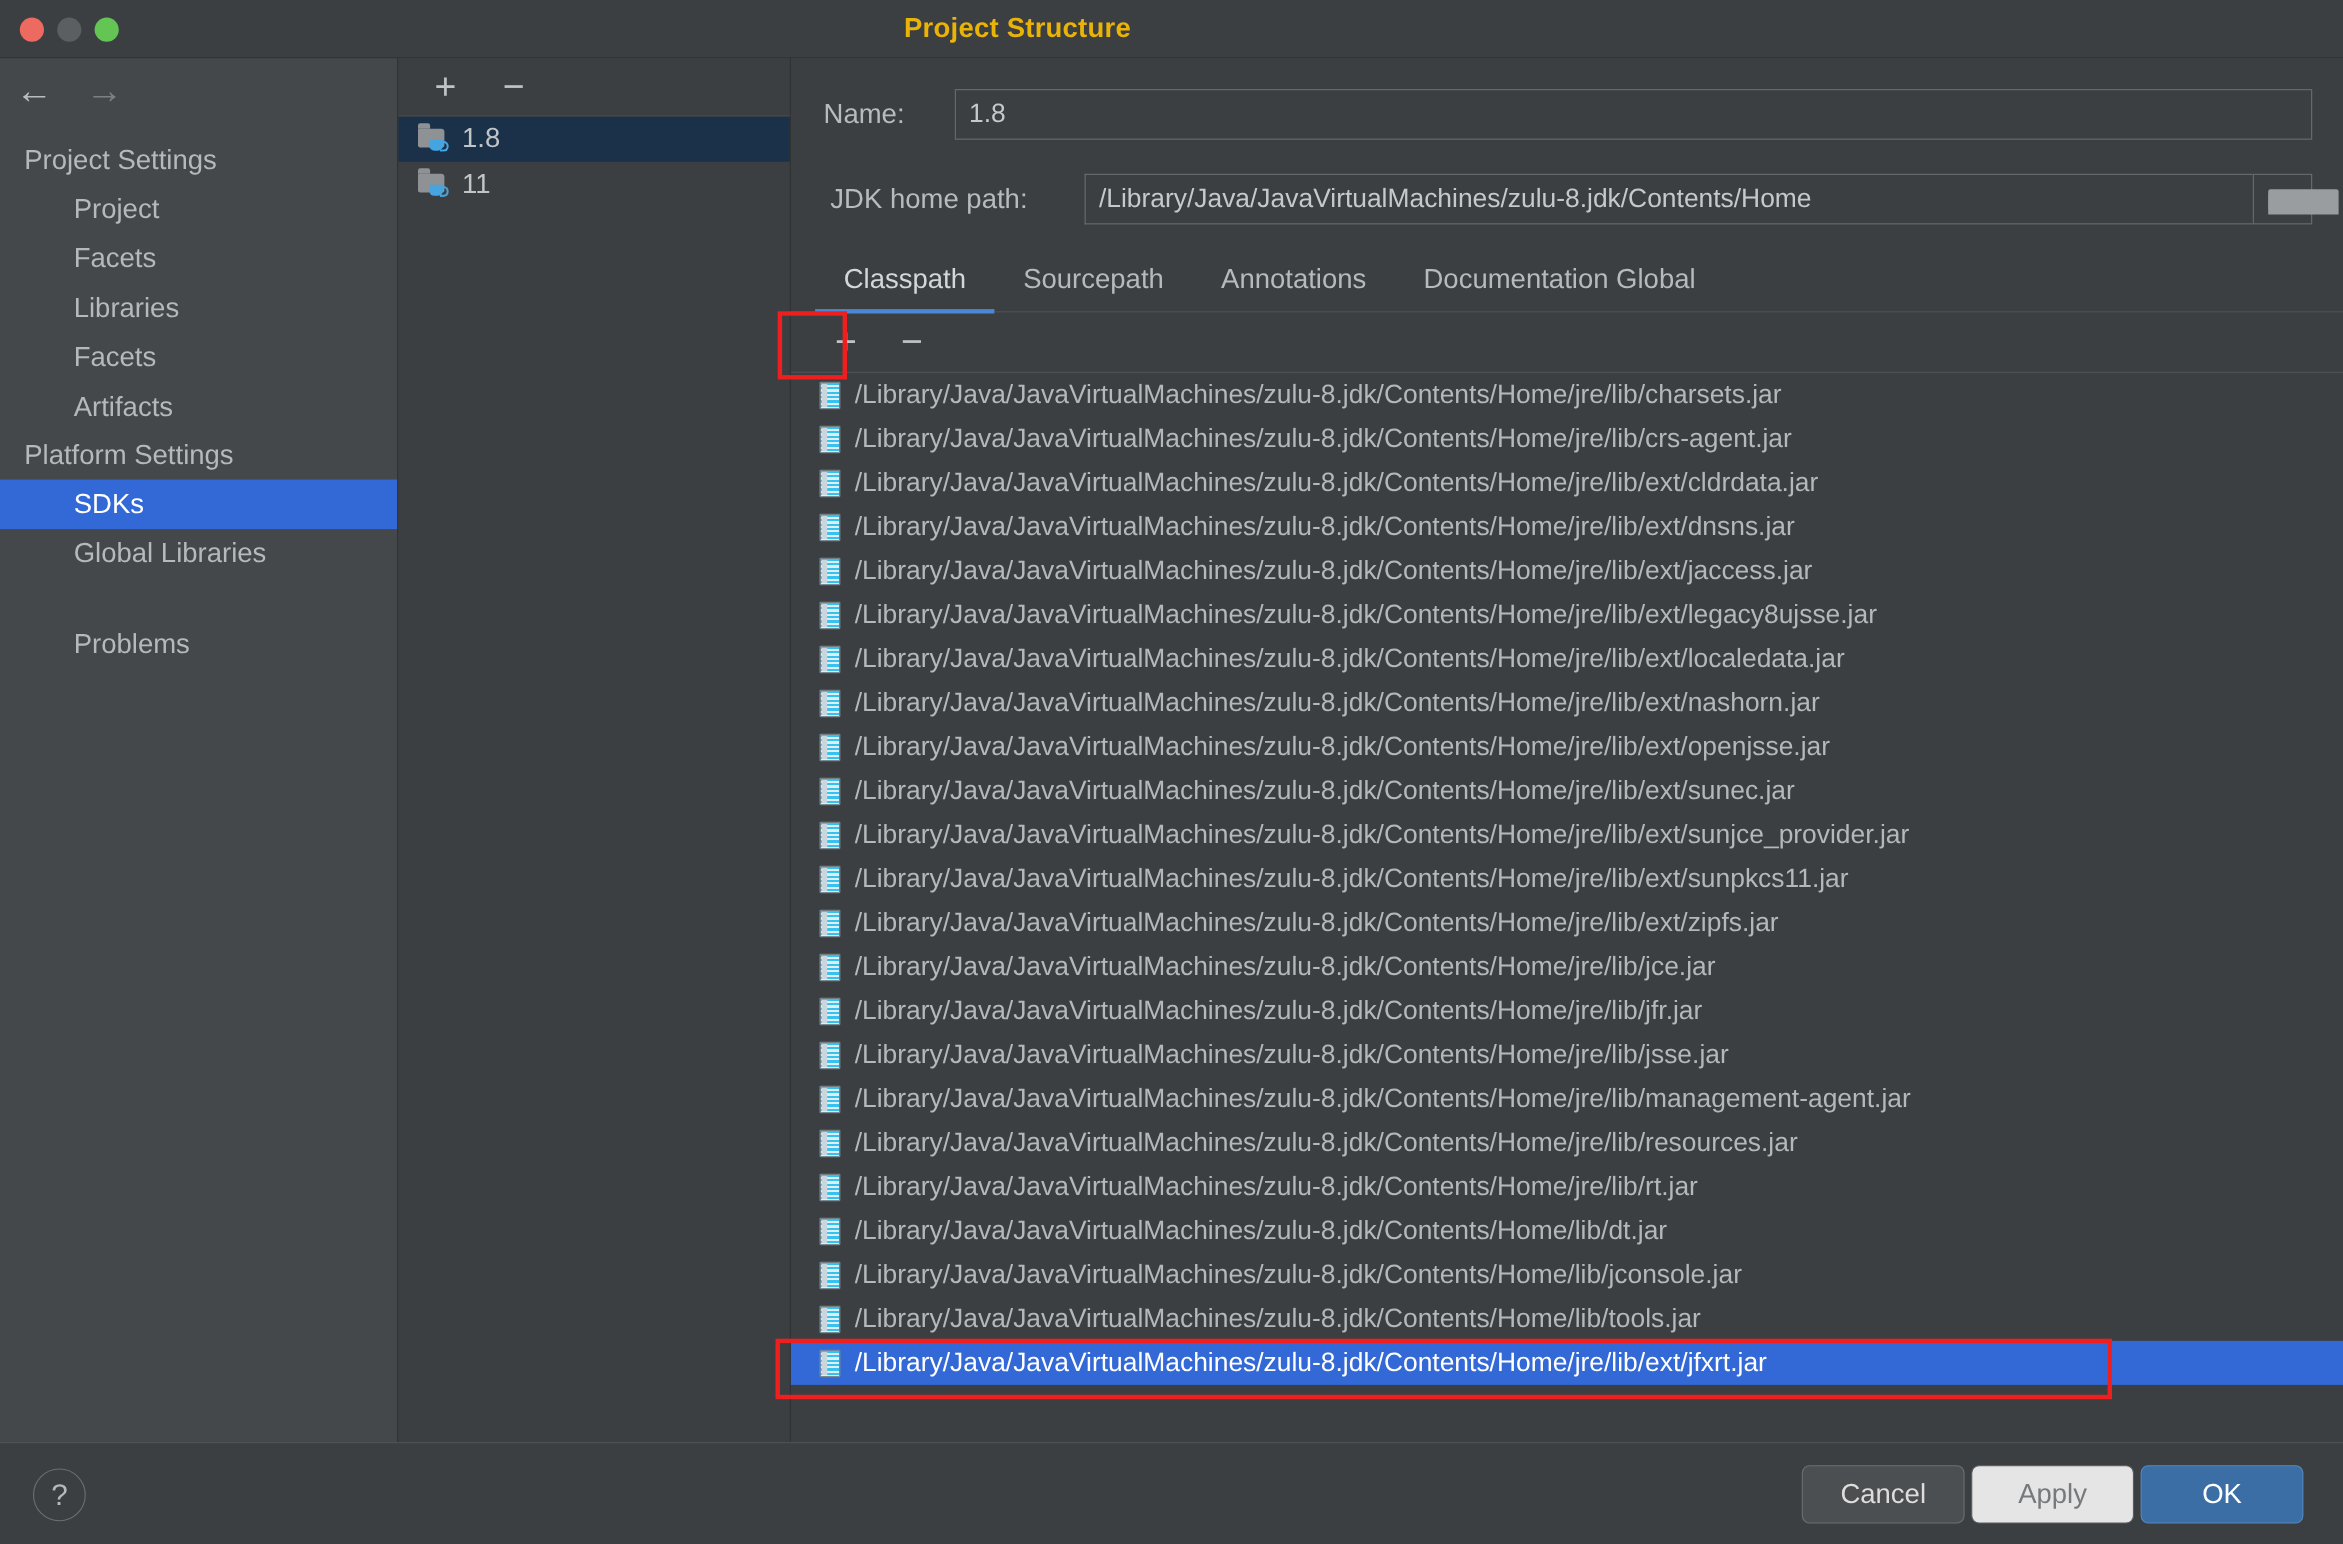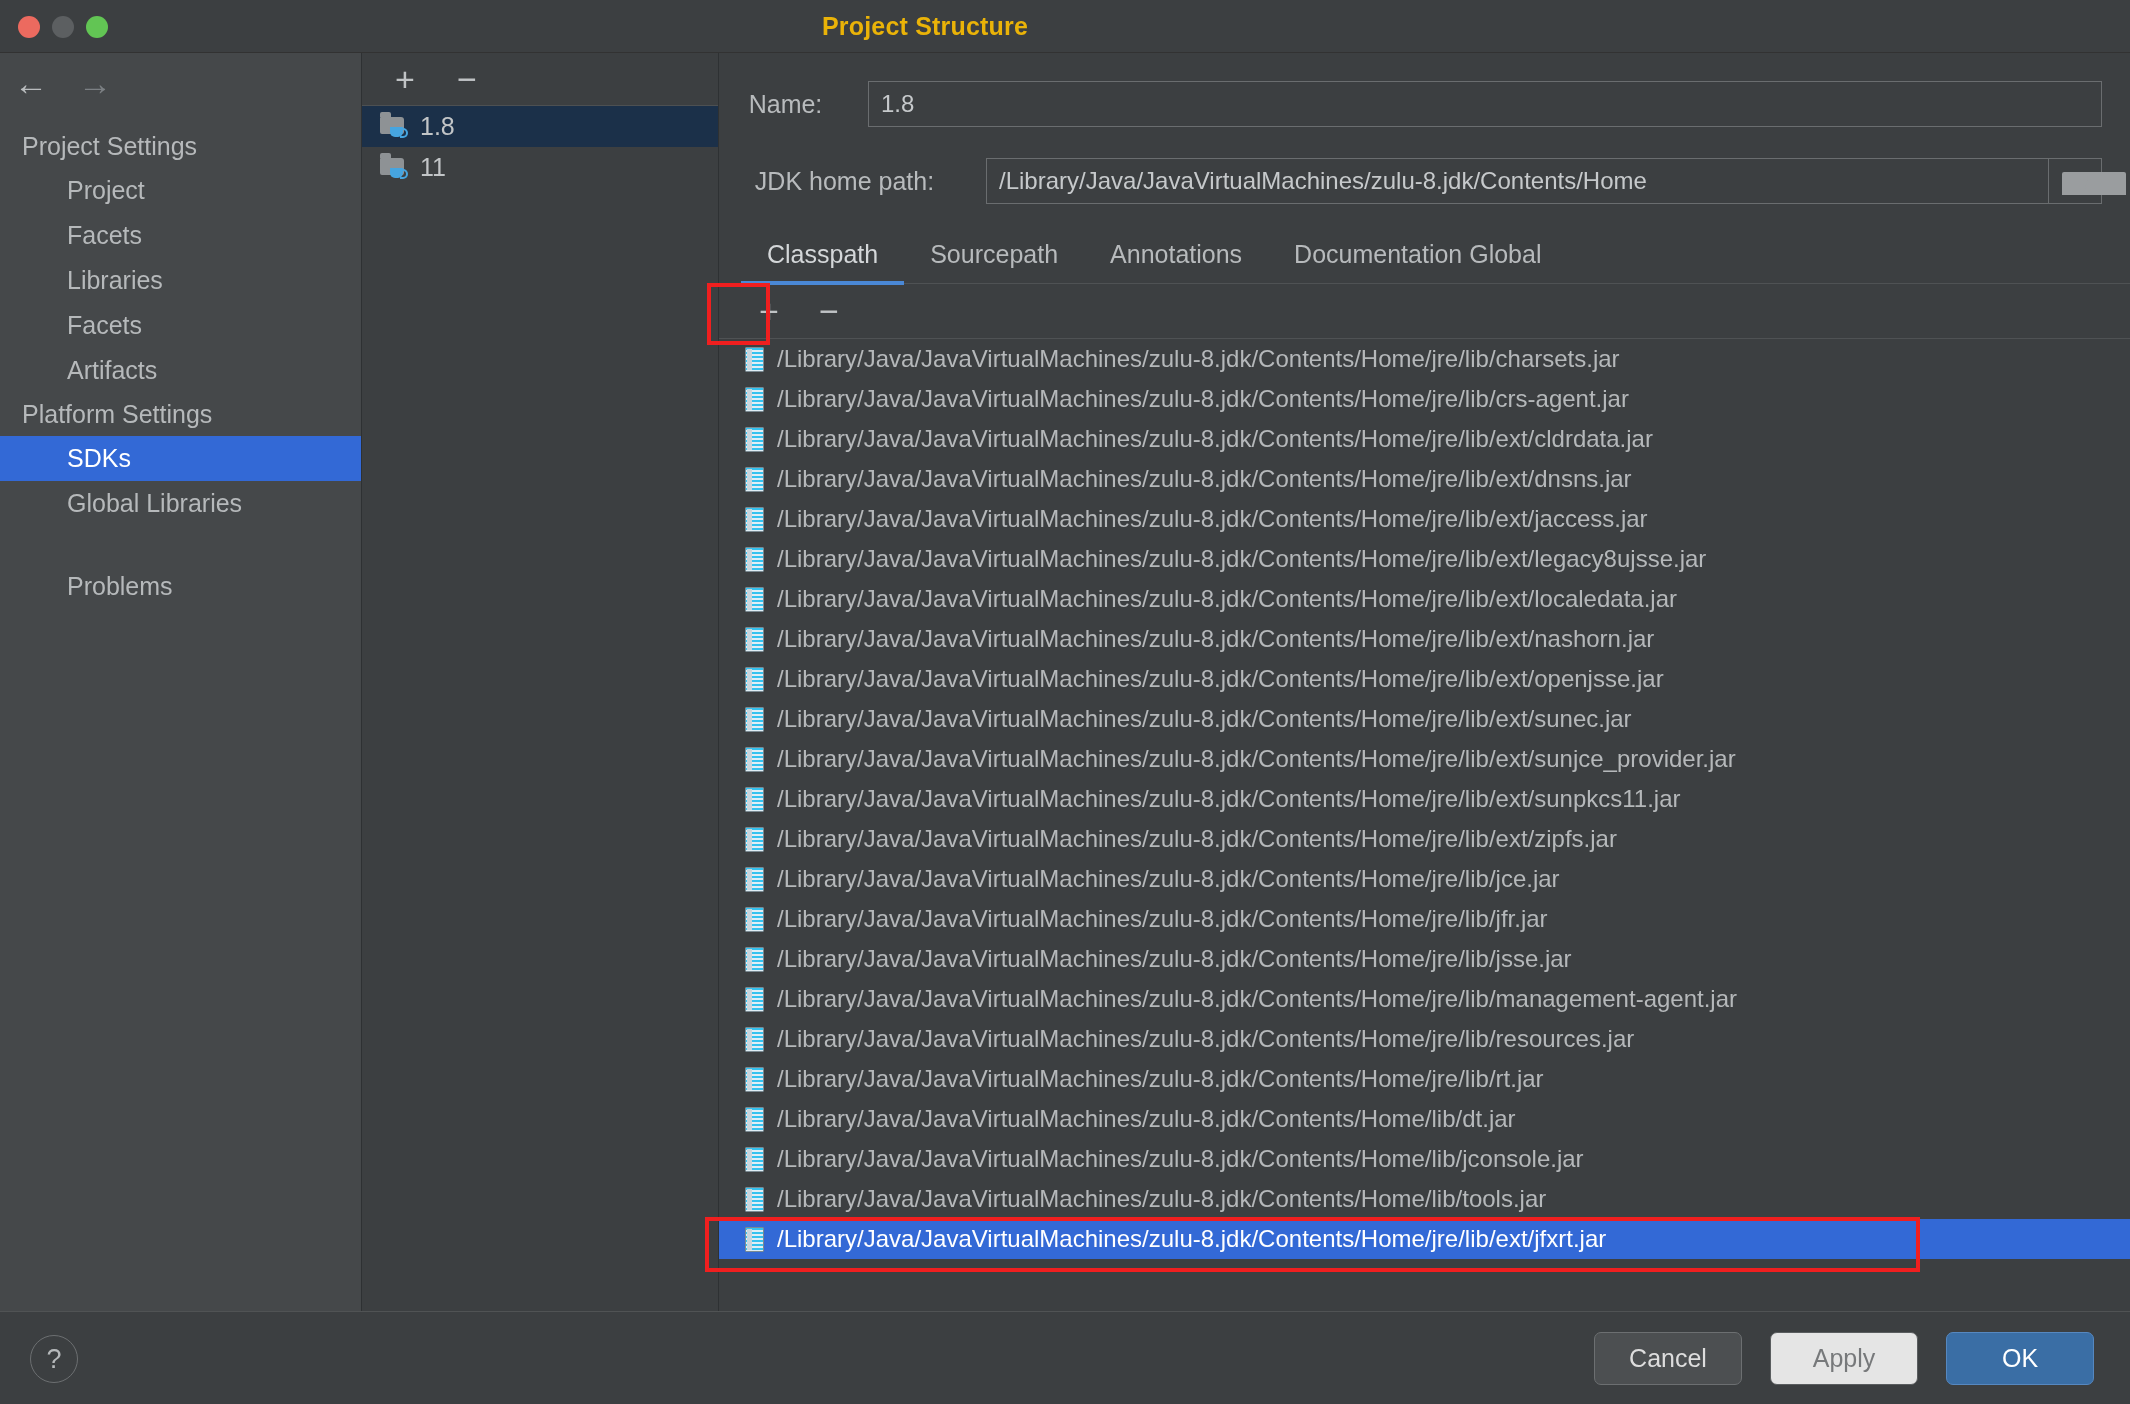--- a/index.html
+++ b/index.html
@@ -376,21 +376,21 @@
     font-size: 27px;
     display: flex;
     align-items: center;
     justify-content: center;
     box-sizing: border-box;
   }
   .footer-actions {
     position: absolute;
     right: 36px; top: 20px;
     display: flex;
-    gap: 28px;
+    gap: 6px;
   }
   .btn {
     min-width: 148px;
     height: 53px;
     border-radius: 7px;
     border: 1px solid #6c6f71;
     background: #4c4f51;
     color: #ddd;
     font-size: 25px;
     font-family: "Liberation Sans", sans-serif;

